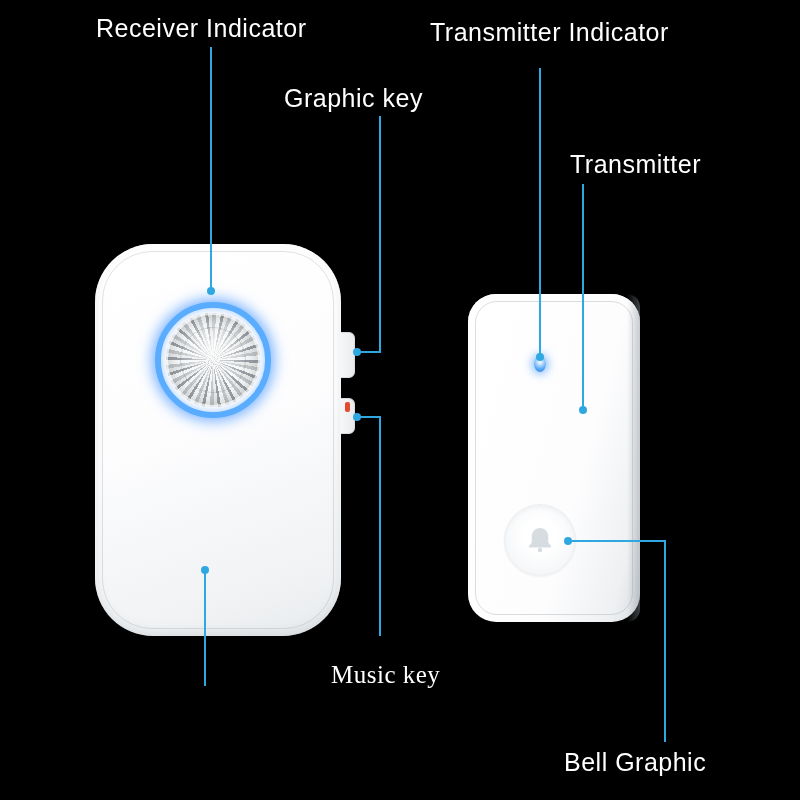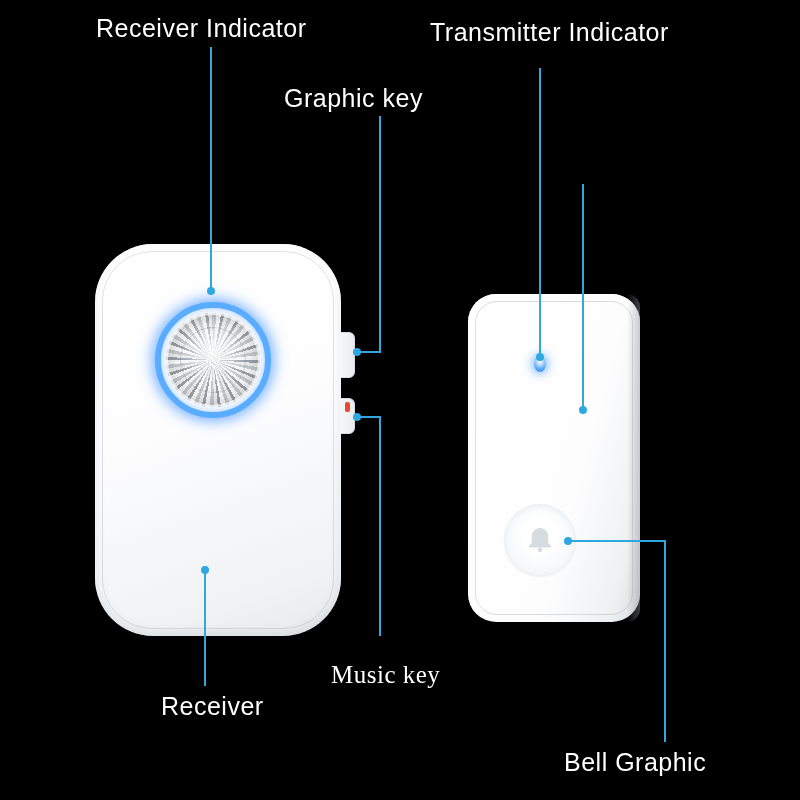--- a/index.html
+++ b/index.html
@@ -144,17 +144,17 @@
     <line class="leader-line" x1="205" y1="572" x2="205" y2="686"></line>
     <circle class="leader-dot" cx="205" cy="570" r="4"></circle>
 
     <polyline class="leader-line" points="570,541 665,541 665,742"></polyline>
     <circle class="leader-dot" cx="568" cy="541" r="4"></circle>
   </svg>
 
   <div class="label" style="left:96px;top:14px;">Receiver Indicator</div>
   <div class="label" style="left:284px;top:84px;">Graphic key</div>
   <div class="label" style="left:430px;top:18px;">Transmitter Indicator</div>
+  <div class="label" style="left:570px;top:150px;">Transmitter</div>
   <div class="label" style="left:331px;top:661px;font-family:Liberation Serif, serif;">Music key</div>
-  <div class="label" style="left:161px;top:692px;">Receiver</div>
   <div class="label" style="left:564px;top:748px;">Bell Graphic</div>
 
 </div>
 
 </body></html>

